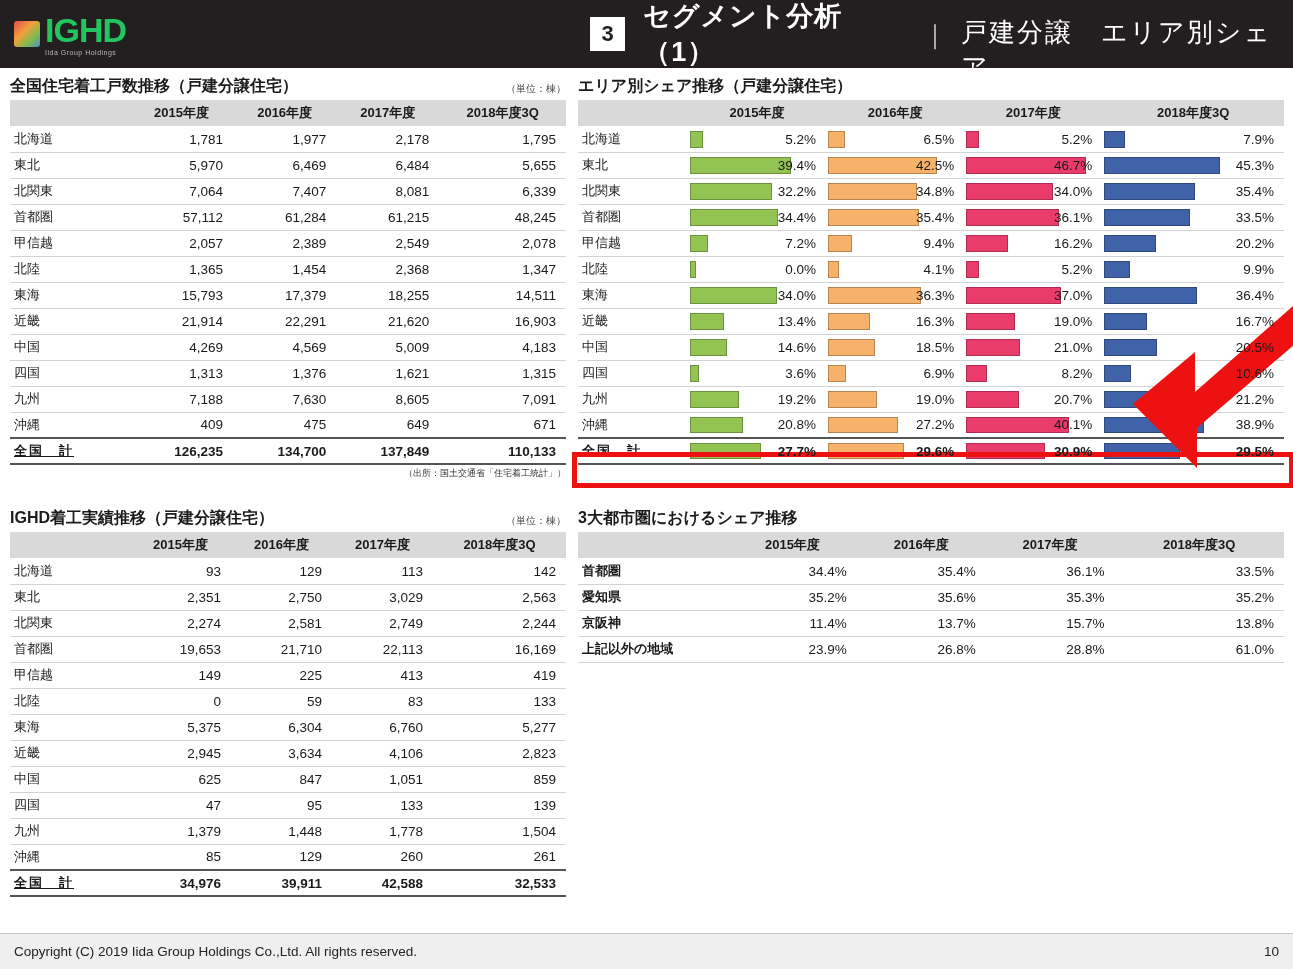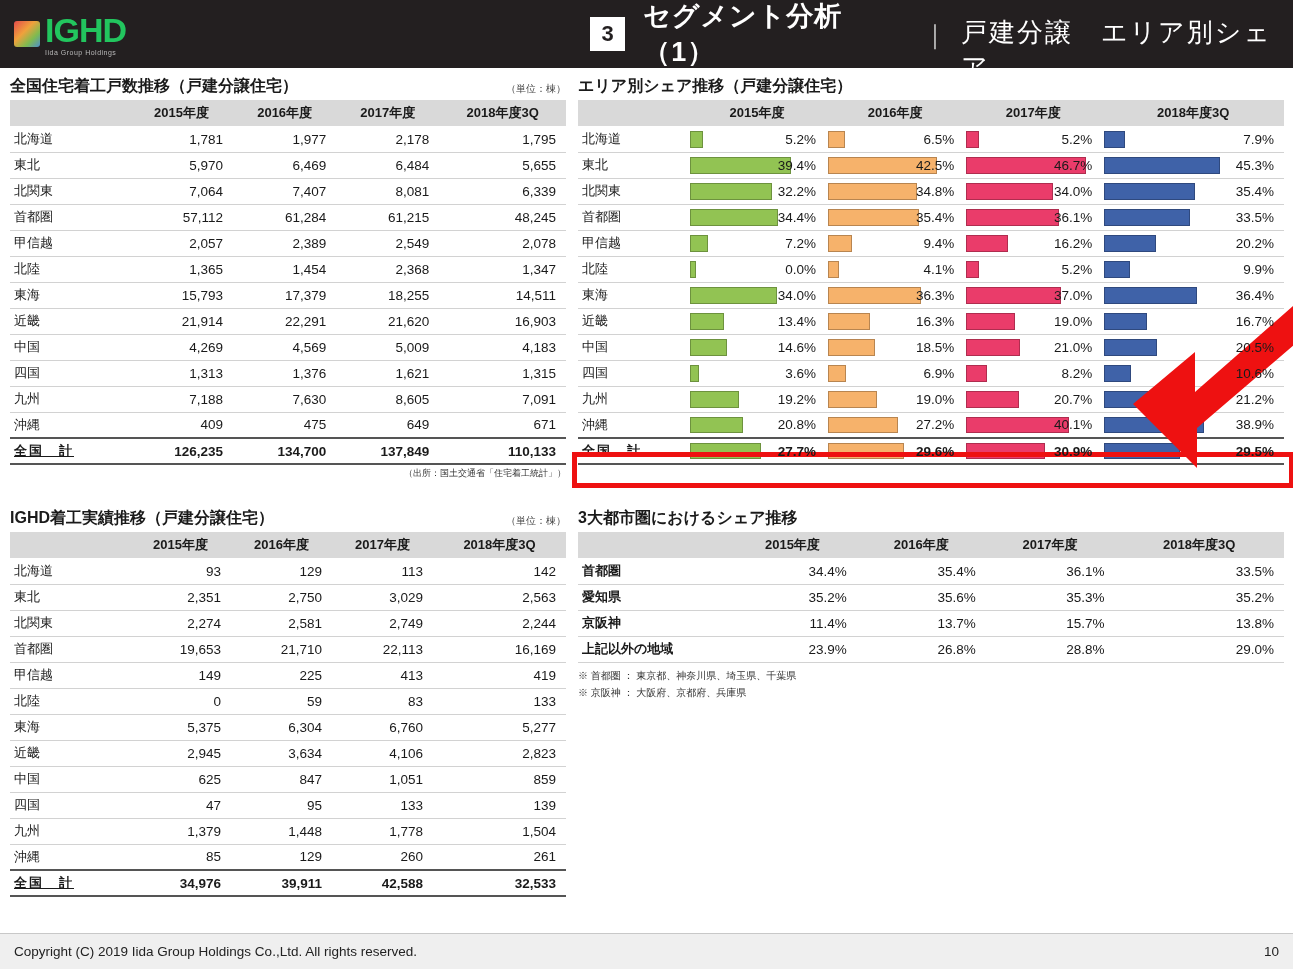--- a/index.html
+++ b/index.html
@@ -597,28 +597,24 @@
             <td class="num">11.4%</td>
             <td class="num">13.7%</td>
             <td class="num">15.7%</td>
             <td class="num">13.8%</td>
           </tr>
           <tr>
             <td class="label" style="width: 150px; font-weight: bold;">上記以外の地域</td>
             <td class="num">23.9%</td>
             <td class="num">26.8%</td>
             <td class="num">28.8%</td>
-            <td class="num">29.0%</td>
+            <td class="num">61.0%</td>
           </tr>
         </tbody>
     </table>
-    <div class="footnote">
-      <div>※ 首都圏 ： 東京都、神奈川県、埼玉県、千葉県</div>
-      <div>※ 京阪神 ： 大阪府、京都府、兵庫県</div>
-    </div>
   </div>
 
   <div class="highlight-box"></div>
   <svg class="arrow" viewBox="0 0 170 175">
     <polygon points="150,8 48,96 48,58 10,100 62,168 62,128 164,40" fill="#ee1111" opacity="0"></polygon>
     <path d="M168,6 L70,92 L70,52 L8,104 L72,168 L72,128 L170,44 Z" fill="#ee1111"></path>
   </svg>
 
   <div class="footer">
     <span>Copyright (C) 2019 Iida Group Holdings Co.,Ltd. All rights reserved.</span>

